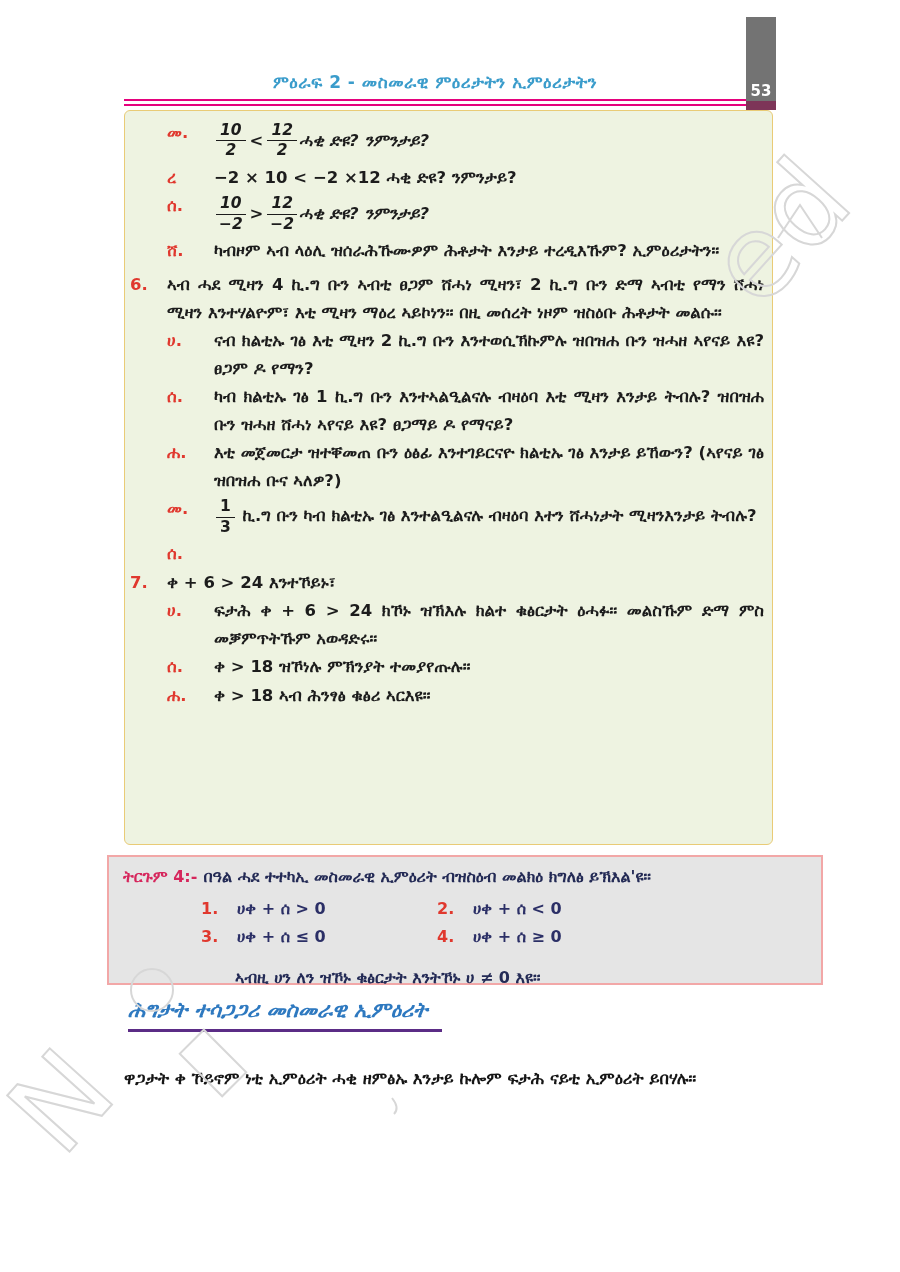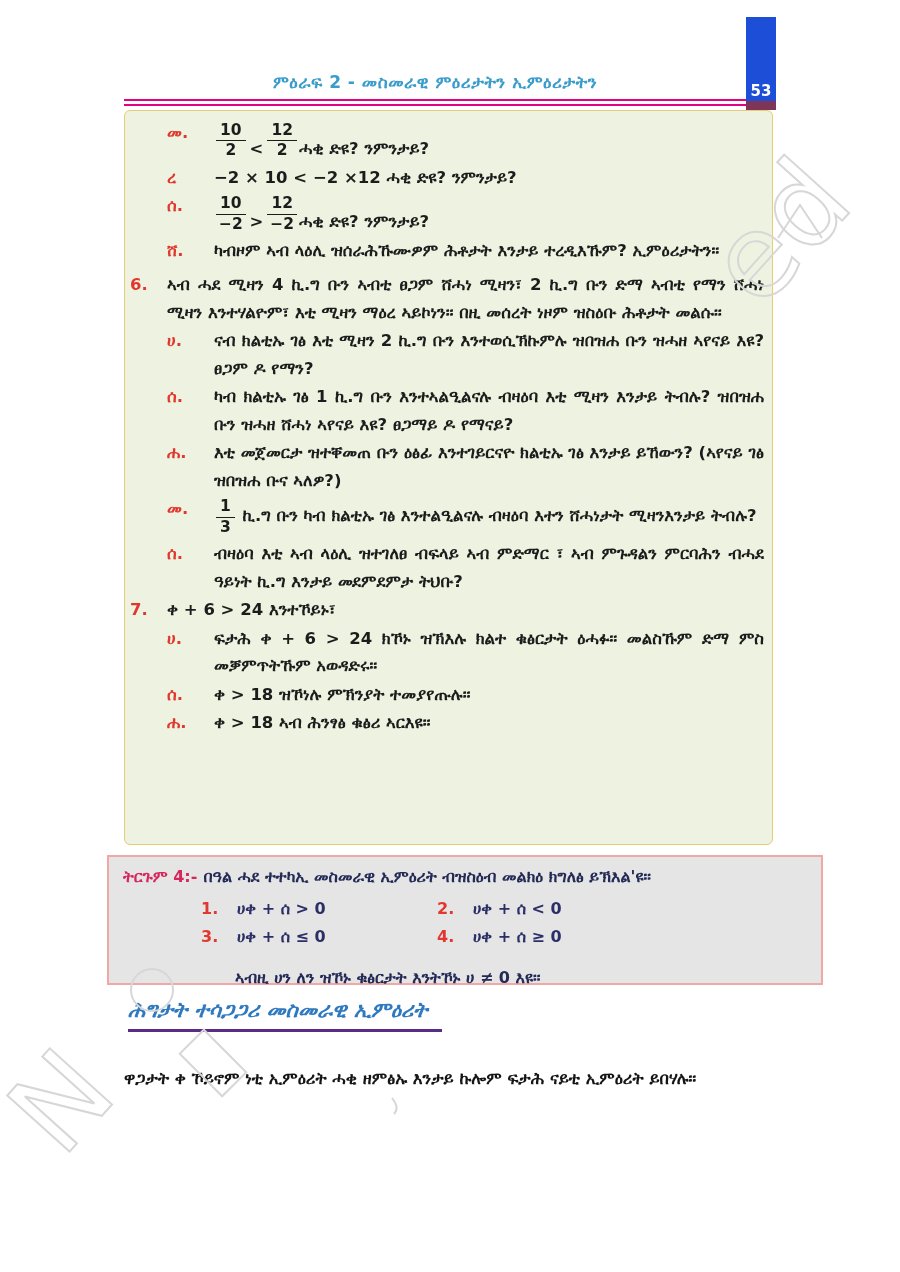--- a/index.html
+++ b/index.html
@@ -11,21 +11,21 @@
   .header-title{
     position:absolute;top:72px;left:124px;width:622px;text-align:center;
     color:#3a9ccb;font-size:17px;font-weight:bold;letter-spacing:.5px;
   }
   .header-rule{
     position:absolute;top:99px;left:124px;width:622px;height:3px;
     border-top:2.5px solid #e5017d;border-bottom:2.5px solid #e5017d;
   }
   .page-tab{
     position:absolute;top:17px;left:746px;width:30px;height:84px;
-    background:#1d4ed8;
+    background:#737373;
   }
   .page-tab .pn{
     position:absolute;bottom:1px;left:0;width:100%;text-align:center;
     color:#ffffff;font-size:15px;font-weight:bold;
   }
   .page-tab-foot{
     position:absolute;top:101px;left:746px;width:30px;height:9px;background:#7d3558;
   }
   
   .exercise-box{
@@ -39,21 +39,21 @@
   .row.qnum .lbl{flex:0 0 37px;margin-left:5px;}
   .row .txt{flex:1;text-align:justify;padding-right:8px;}
   .row.mb{margin-bottom:1px;}
   .gap6{height:6px;}
   .frac{
     display:inline-block;vertical-align:middle;text-align:center;
     line-height:1.12;font-size:15.5px;font-weight:600;margin:3px 2px;
   }
   .frac .fnum{display:block;border-bottom:1.4px solid #1c1c1c;padding:0 4px 1px;}
   .frac .fden{display:block;padding-top:1px;}
-  .fracline{display:flex;align-items:flex-end;}
+  .fracline{display:flex;align-items:center;font-style:italic;}
   .op{padding:0 2px;}
   
   .definition-box{
     position:absolute;top:855px;left:107px;width:716px;height:130px;
     background:#e5e5e5;border:2px solid #f2a7a7;box-sizing:border-box;
     padding:8px 14px 0 14px;font-size:16px;font-weight:600;
   }
   .def-head{line-height:24px;text-align:justify;color:#232a55;}
   .def-label{color:#d6265c;font-weight:bold;margin-right:6px;}
   .def-forms{display:flex;margin-top:10px;margin-left:78px;}
@@ -150,21 +150,20 @@
   </div>
   <div class="row mb">
     <span class="lbl">መ.</span>
     <div class="txt">
       <span class="frac"><span class="fnum">1</span><span class="fden">3</span></span>
       <span>ኪ.ግ ቡን ካብ ክልቲኡ ገፅ እንተልዒልናሉ ብዛዕባ እተን ሸሓነታት ሚዛንእንታይ ትብሉ?</span>
     </div>
   </div>
   <div class="row mb">
     <span class="lbl">ሰ.</span>
-    <div class="txt">ብዛዕባ እቲ ኣብ ላዕሊ ዝተገለፀ ብፍላይ ኣብ ምድማር ፣ ኣብ ምጉዳልን ምርባሕን ብሓደ ዓይነት ኪ.ግ እንታይ መደምደምታ ትህቡ?</div>
   </div>
 
   <div class="row qnum mb">
     <span class="lbl">7.</span>
     <div class="txt">ቀ + 6 &gt; 24 እንተኾይኑ፣</div>
   </div>
   <div class="row mb">
     <span class="lbl">ሀ.</span>
     <div class="txt">ፍታሕ ቀ + 6 &gt; 24 ክኾኑ ዝኽእሉ ክልተ ቁፅርታት ዕሓፉ። መልስኹም ድማ ምስ መቓምጥትኹም አወዳድሩ።</div>
   </div>

